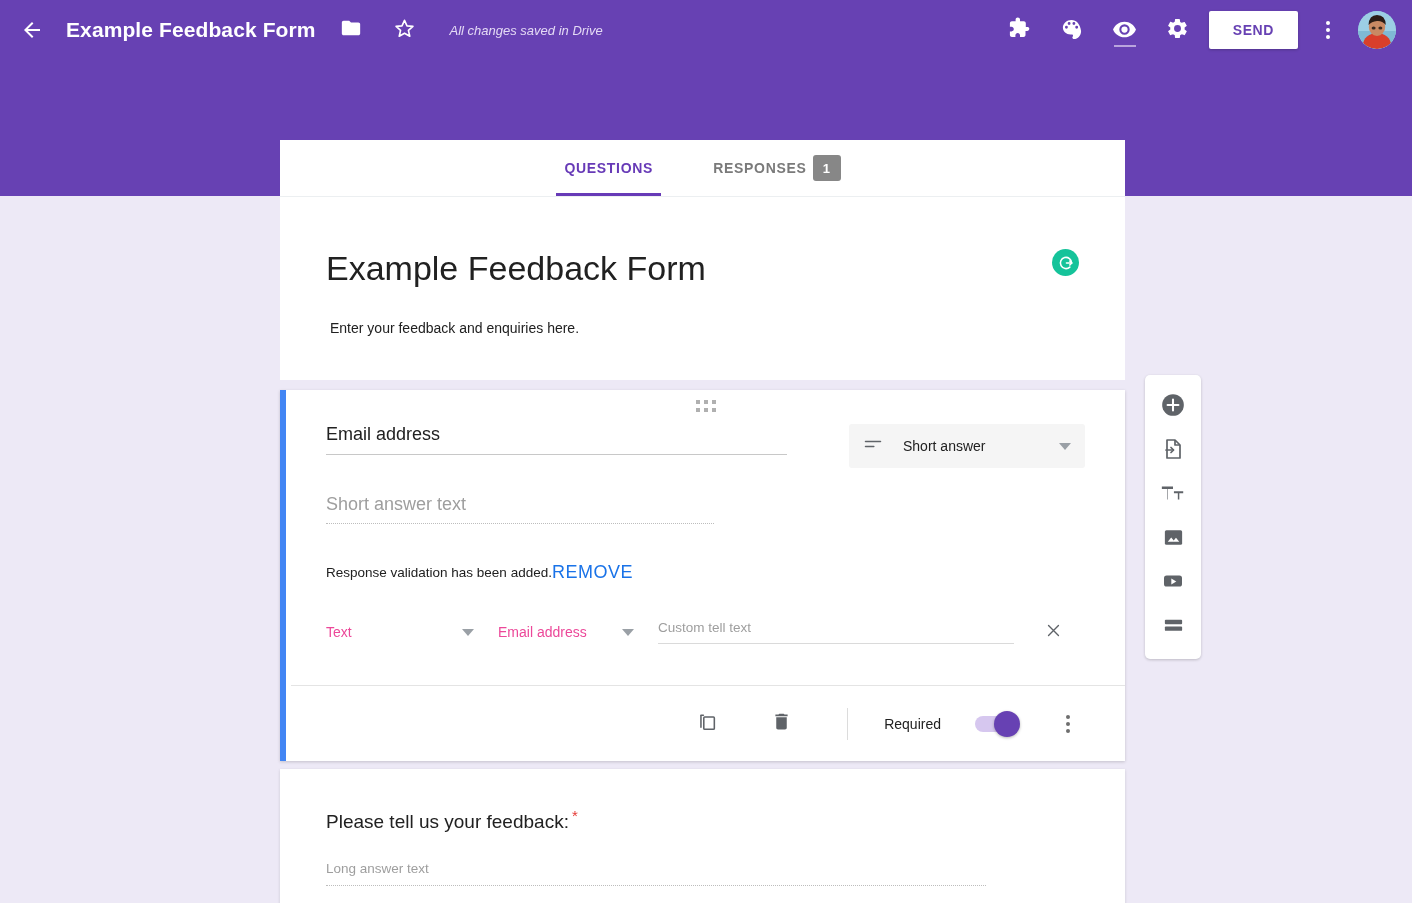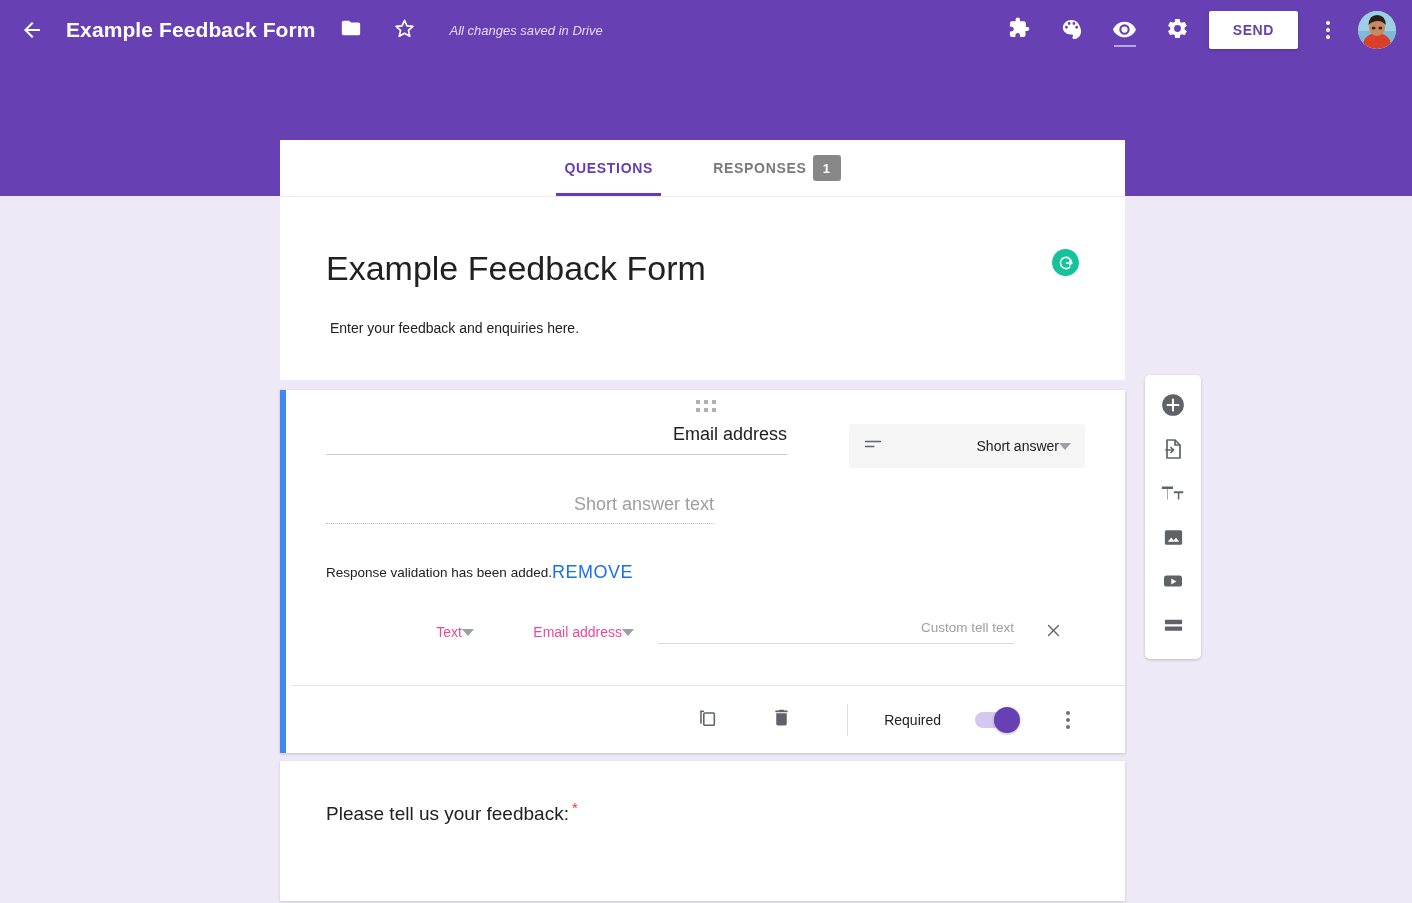--- a/index.html
+++ b/index.html
@@ -182,21 +182,20 @@
     cursor: pointer;
   }
 
   
   .qcard {
     background: #fff;
     margin-top: 10px;
     border-left: 6px solid #4285f4;
     position: relative;
     box-shadow: 0 1px 3px rgba(0,0,0,.18);
-    text-align: right;
   }
   .drag-handle {
     position: absolute;
     top: 10px; left: 50%;
     transform: translateX(-50%);
     display: grid;
     grid-template-columns: repeat(3, 4px);
     grid-template-rows: repeat(2, 4px);
     gap: 4px;
     cursor: grab;
@@ -281,21 +280,21 @@
   .vclose {
     width: 30px; height: 30px;
     margin-left: 24px;
     display: flex; align-items: center; justify-content: center;
     cursor: pointer;
   }
 
   .qfooter {
     margin: 38px 0 0 5px;
     border-top: 1px solid #e4e4e4;
-    height: 68px;
+    height: 76px;
     display: flex;
     align-items: center;
     justify-content: flex-end;
     padding: 0 40px 0 40px;
     gap: 20px;
   }
   .f-icon {
     width: 40px; height: 40px;
     display: flex; align-items: center; justify-content: center;
     cursor: pointer;
@@ -606,20 +605,21 @@
         <i></i>
         <i></i>
       </div>
     </div>
   </div>
 
   <div class="qcard2">
     <div class="q2title">
       <span>Please tell us your feedback:</span><span class="req-star">*</span>
     </div>
+    <div class="q2-answer">Long answer text</div>
   </div>
 
 </div>
 
 <div class="rtoolbar">
 
   <div class="rt-btn">
     <span>
       <svg width="26" height="26" viewBox="0 0 24 24">
           <circle cx="12" cy="12" r="10" fill="#5f6368"></circle>

